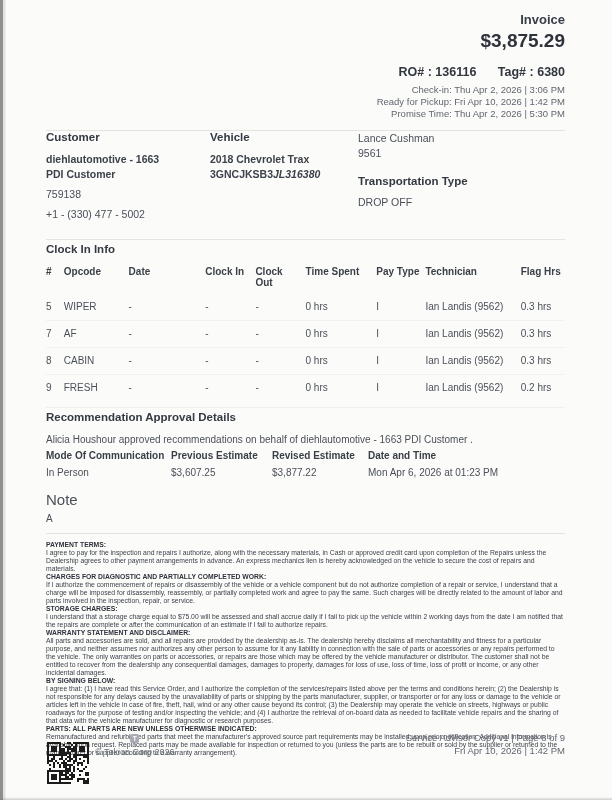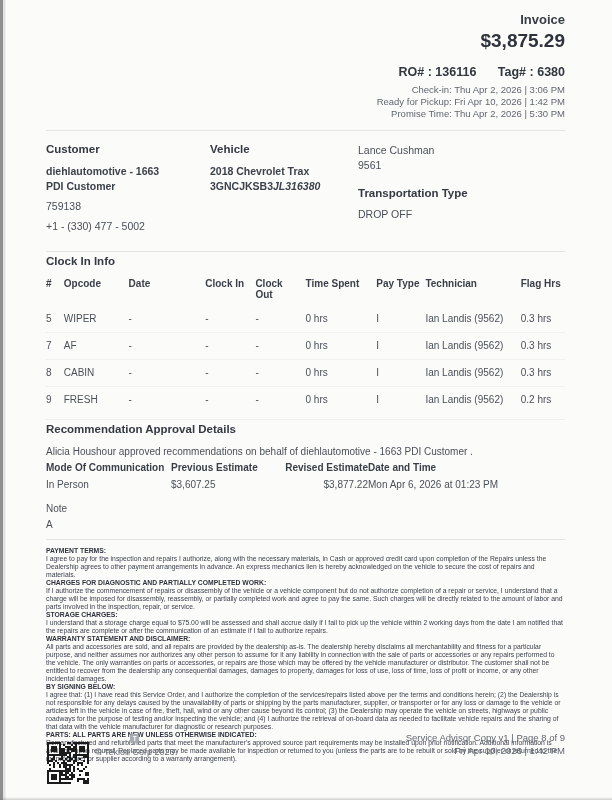--- a/index.html
+++ b/index.html
@@ -27,21 +27,21 @@
   .header { text-align: right; }
   .inv-label { font-size: 13px; font-weight: 600; color: #383d46; }
   .inv-amount { font-size: 19px; font-weight: 700; color: #2e323b; margin-top: 3px; }
   .ro-line { margin-top: 13px; font-size: 12.5px; font-weight: 700; color: #31363f; }
   .ro-line .tag { margin-left: 18px; }
   .hdr-meta { font-size: 9.5px; color: #61666e; line-height: 12px; margin-top: 5px; }
 
   .divider { border: none; border-top: 1px solid #e4e4e1; margin-top: 10px; }
 
   
-  .info-cols { display: flex; margin-top: 12px; }
+  .info-cols { display: flex; margin-top: 0; }
   .info-col h3 { font-size: 11.5px; font-weight: 700; color: #343942; margin-bottom: 9px; }
   .col-customer { width: 164px; }
   .col-vehicle { width: 148px; }
   .col-advisor { flex: 1; }
   .info-line { font-size: 10.5px; line-height: 15px; color: #4a4f58; }
   .gap-sm { margin-top: 5px; }
   .semibold { font-weight: 600; color: #3c414a; }
   .vin { font-weight: 700; color: #3c414a; }
   .vin .vin-italic { font-style: italic; }
   .sub-head { font-size: 11.5px; font-weight: 700; color: #343942; margin-top: 14px; margin-bottom: 8px; }
@@ -57,23 +57,23 @@
   .c1 { width: 18px; } .c2 { width: 66px; } .c3 { width: 78px; }
   .c4 { width: 51px; } .c5 { width: 51px; } .c6 { width: 72px; }
   .c7 { width: 50px; } .c8 { width: 97px; } .c9 { width: 45px; }
   .divider-faint { border: none; border-top: 1px solid #efefec; margin-top: 6px; }
 
   
   .approval-sentence { font-size: 10px; color: #4b5058; margin-top: 11px; }
   .rec-cols { display: flex; margin-top: 5px; }
   .rec-col .rec-label { font-size: 10px; font-weight: 600; color: #3a3f47; }
   .rec-col .rec-value { font-size: 10px; color: #4b5058; margin-top: 6px; }
-  .r1 { width: 125px; } .r2 { width: 101px; } .r3 { width: 96px; text-align: right; } .r4 { flex: 1; }
+  .r1 { width: 125px; } .r2 { width: 101px; } .r3 { width: 96px; } .r4 { flex: 1; }
   .note-block { margin-top: 13px; }
-  .note-label { font-size: 10px; color: #4b5058; }
+  .note-label { font-size: 15px; color: #4b5058; }
   .note-value { font-size: 10px; color: #4b5058; margin-top: 5px; }
 
   
   .terms { margin-top: 7px; }
   .term-heading { font-size: 6.8px; font-weight: 700; color: #2e323a; line-height: 8px; }
   .term-body { font-size: 6.8px; color: #3d424b; line-height: 8px; }
 
   
   .footer { position: absolute; left: 46px; right: 47px; top: 730px; height: 60px; }
   .tekion-line { position: absolute; left: 49px; top: 4px; font-size: 9px; color: #6a6f76; display: flex; align-items: center; gap: 4px; flex-direction: column; }

